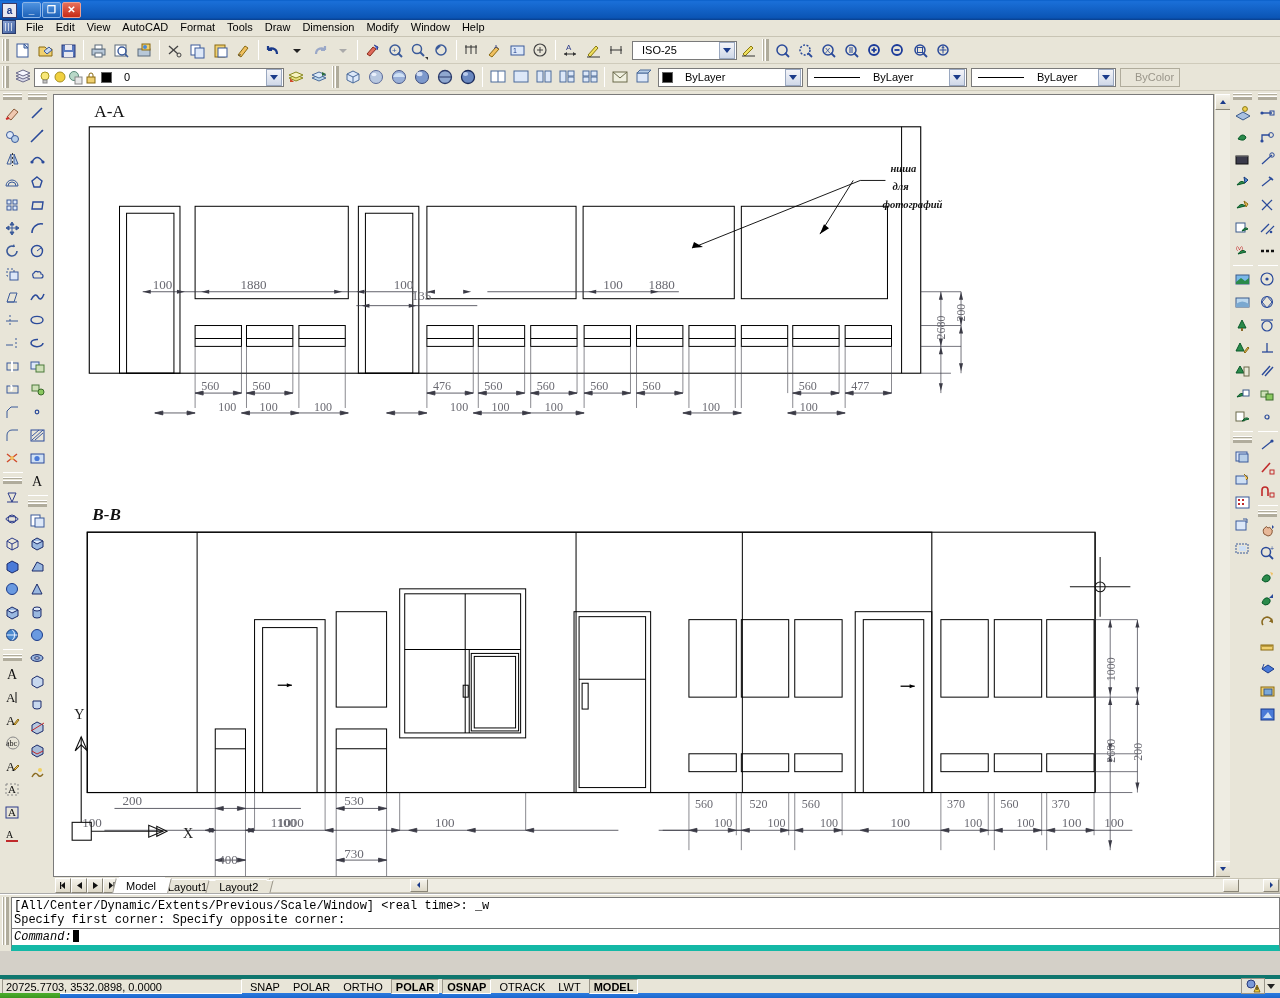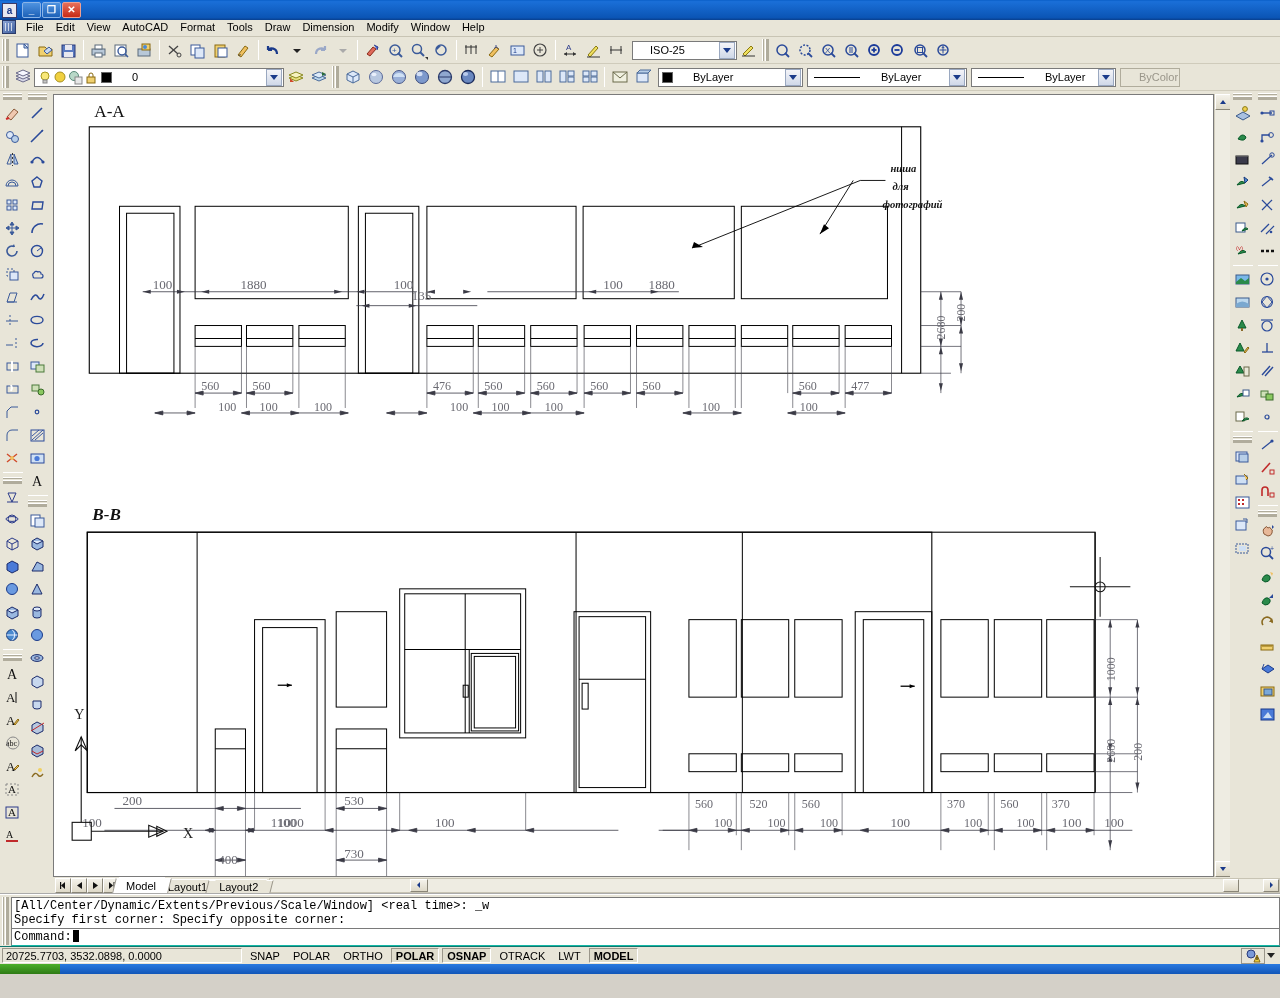--- a/index.html
+++ b/index.html
@@ -60,21 +60,21 @@
   .tb-sep { width:1px; height:20px; background:#b5b1a1; margin:0 3px; flex:0 0 auto;
             border-right:1px solid #fff; }
   .tiny-arrow { position:absolute; right:1px; bottom:1px; width:0;height:0;
      border-left:3px solid transparent;border-top:3px solid #333; }
 
   
   .combo {
     height:19px; background:#fff; border:1px solid #7a7a7a;
     display:flex; align-items:center; font-size:11px; position:relative; flex:0 0 auto;
   }
-  .combo .cval { padding-left:17px; flex:1 1 auto; white-space:nowrap; overflow:hidden; }
+  .combo .cval { padding-left:9px; flex:1 1 auto; white-space:nowrap; overflow:hidden; }
   .combo .cbtn {
     width:16px; height:17px; margin:0 1px 0 0; flex:0 0 auto;
     background:linear-gradient(180deg,#f4f4f8,#cfd8e8); border:1px solid #9aa8c0;
     display:flex; align-items:center; justify-content:center;
   }
   .combo .cbtn::after{content:"";width:0;height:0;border-left:4px solid transparent;
     border-right:4px solid transparent;border-top:5px solid #1a3a8a;}
   .combo.disabled { background:#e8e5d8; border-color:#b0ac9c; color:#9a968a;text-align:center; }
   .swatch-blk{width:11px;height:11px;background:#000;border:1px solid #666;margin:0 3px 0 3px;flex:0 0 auto;}
   .lt-line{width:46px;height:0;border-top:1px solid #000;margin:0 4px 0 6px;flex:0 0 auto;}
@@ -123,26 +123,26 @@
   
   #cmdwin { background:#e8e5d8; border-top:2px groove #fff; padding:2px 0 0 2px; display:flex;}
   #cmd-grip{width:7px;height:48px;flex:0 0 auto;margin-right:2px;
     background:linear-gradient(90deg,#fff 0 1px,#b0ac9c 1px 2px,transparent 2px 3px,#fff 3px 4px,#b0ac9c 4px 5px);}
   #cmd-inner{flex:1 1 auto;}
   #cmd-hist, #cmd-line {
     background:#fff; border:1px solid #7a7a7a; border-bottom:none;
     font-family:"Liberation Mono", monospace; font-size:12px; line-height:14px;
     padding:1px 2px; color:#000; white-space:pre;
   }
-  #cmd-line{ border-bottom:1px solid #14b8a6; display:flex; align-items:flex-start; }
+  #cmd-line{ border-bottom:6px solid #14b8a6; display:flex; align-items:flex-start;font-style:italic; }
   #cmd-line .caret{ display:inline-block;width:6px;height:12px;background:#000;margin-left:1px;}
 
   
   #statusbar { height:18px; background:#e8e5d8; display:flex; align-items:center;
-     border-top:1px solid #0f766e; font-size:11px; }
+     border-top:4px solid #0f766e; font-size:11px;margin-top:24px; }
   #coords { width:240px; height:15px; margin-left:2px; padding-left:3px;
      border:1px solid #9a968a; border-right-color:#fff;border-bottom-color:#fff;
      background:#e8e5d8; line-height:14px; flex:0 0 auto; }
   .sbtn { height:15px; padding:0 4px; margin-left:3px; line-height:14px;
      border:1px solid transparent; flex:0 0 auto; }
   .sbtn.pressed { border:1px solid #9a968a; border-right-color:#fff; border-bottom-color:#fff;
      background:#e0ddcd;font-weight:bold; }
   #sb-spacer{flex:1 1 auto;}
   #sb-tray{width:24px;height:16px;border:1px solid #9a968a;display:flex;align-items:center;
      justify-content:center;margin-right:2px;flex:0 0 auto;}

